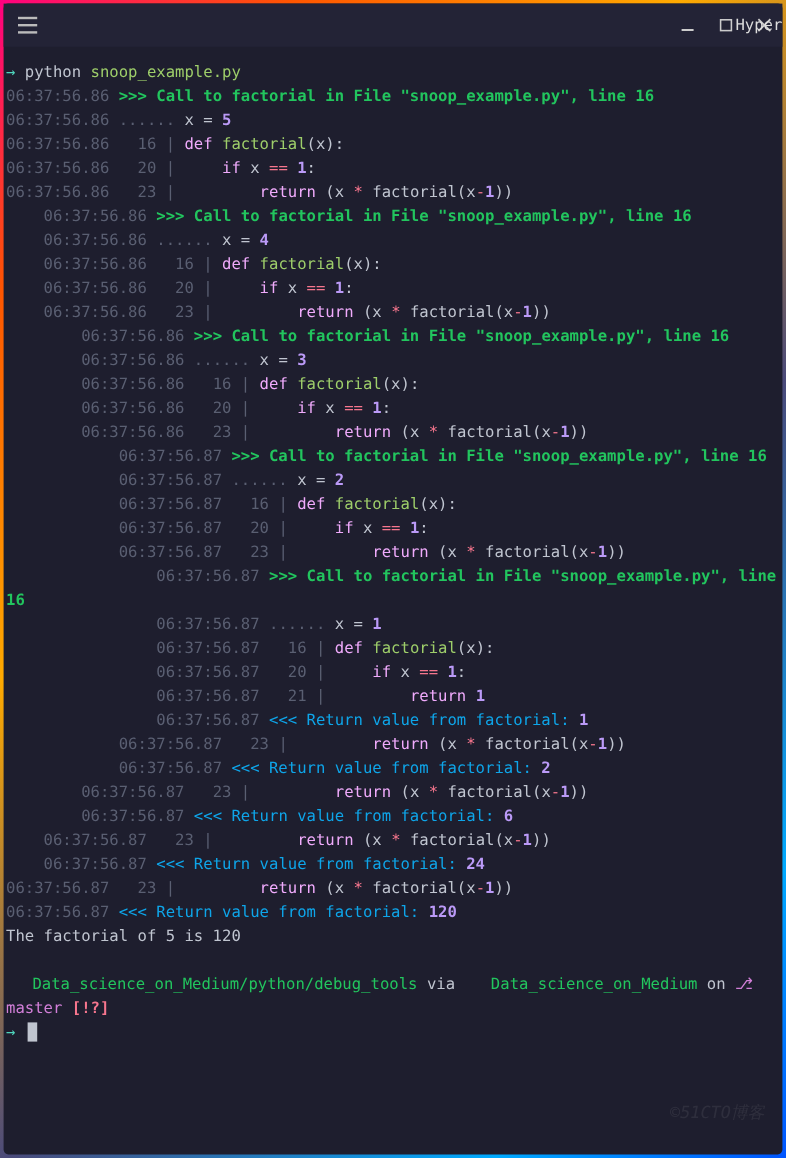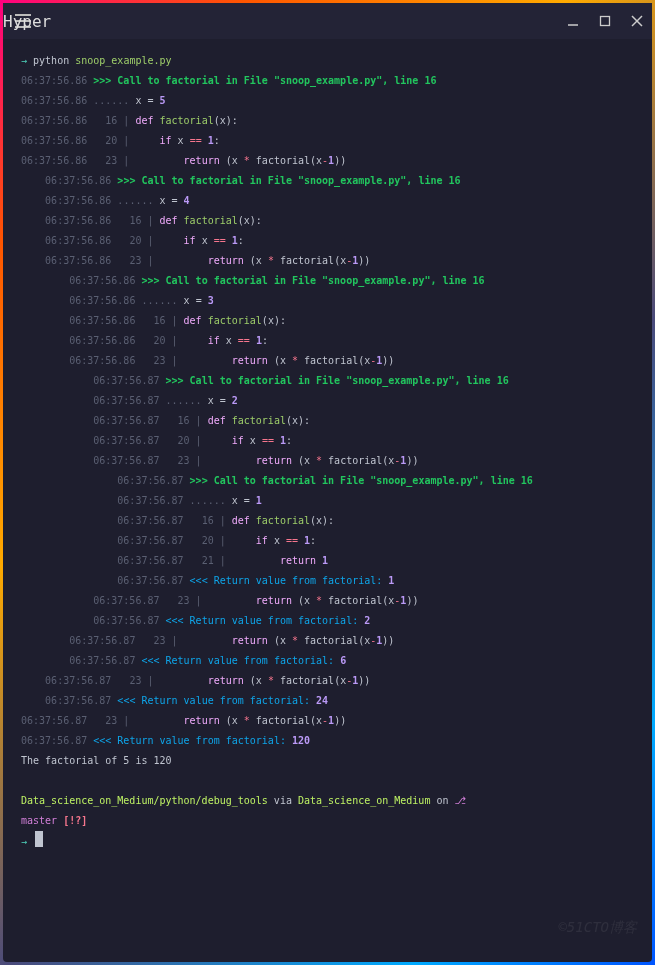--- a/index.html
+++ b/index.html
@@ -27,46 +27,46 @@
     padding: 0 8px;
     position: relative;
   }
   .hamburger {
     width: 24px; height: 24px;
     display: flex; flex-direction: column; justify-content: center; gap: 4px;
     cursor: pointer;
   }
   .hamburger span { display: block; height: 2px; background: #bbb; width: 16px; margin-left: 4px;}
   .title {
-    position: absolute; left: 0; right: 0; text-align: left;
-    color: #ddd; font-size: 16px; pointer-events: none;
+    position: absolute; left: 0; right: 0; text-align: right;
+    color: #ddd; font-size: 13px; pointer-events: none;
   }
   .win-controls { margin-left: auto; display: flex; gap: 18px; align-items: center; }
   .win-btn { width: 14px; height: 14px; display:flex; align-items:center; justify-content:center; cursor:pointer; color:#ccc; }
   .win-btn svg { width: 12px; height: 12px; }
 
   .terminal {
     flex: 1;
-    padding: 12px 18px;
-    font-size: 10px;
+    padding: 12px 2px;
+    font-size: 13px;
     line-height: 20px;
     color: #c0c5d0;
     overflow: hidden;
     white-space: pre;
   }
   .line { white-space: pre-wrap; word-break: break-word; }
 
   
   .c-dim    { color: #5a5f72; }
   .c-fg     { color: #c0c5d0; }
   .c-green  { color: #9ece6a; }
   .c-greenB { color: #0ea5e9; font-weight: normal; }
   .c-blue   { color: #f0abfc; }
   .c-cyan   { color: #22c55e; font-weight: bold; }
-  .c-cyan2  { color: #bef264; }
+  .c-cyan2  { color: #22c55e; margin-left: 22px; }
   .c-purpleB{ color: #bb9af7; font-weight: bold; }
   .c-magenta{ color: #f7768e; }
   .c-redB   { color: #f7768e; font-weight: bold; }
   .c-teal   { color: #4fd6be; }
   .c-pink   { color: #d27fd8; }
 
   .cursor-block {
     display: inline-block;
     width: 8px; height: 16px;
     background: #c0c5d0;

